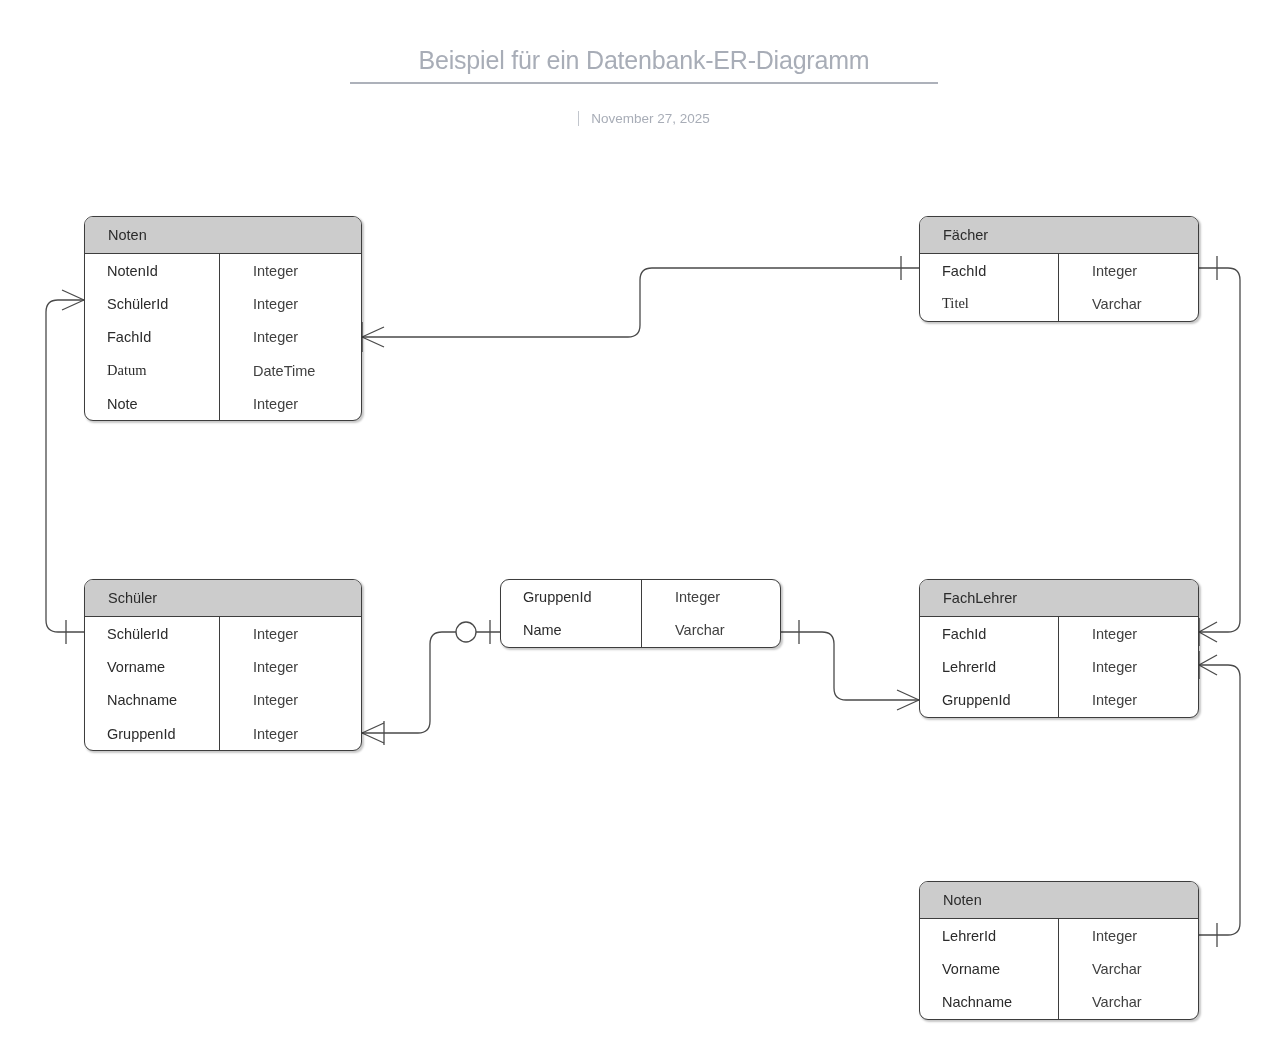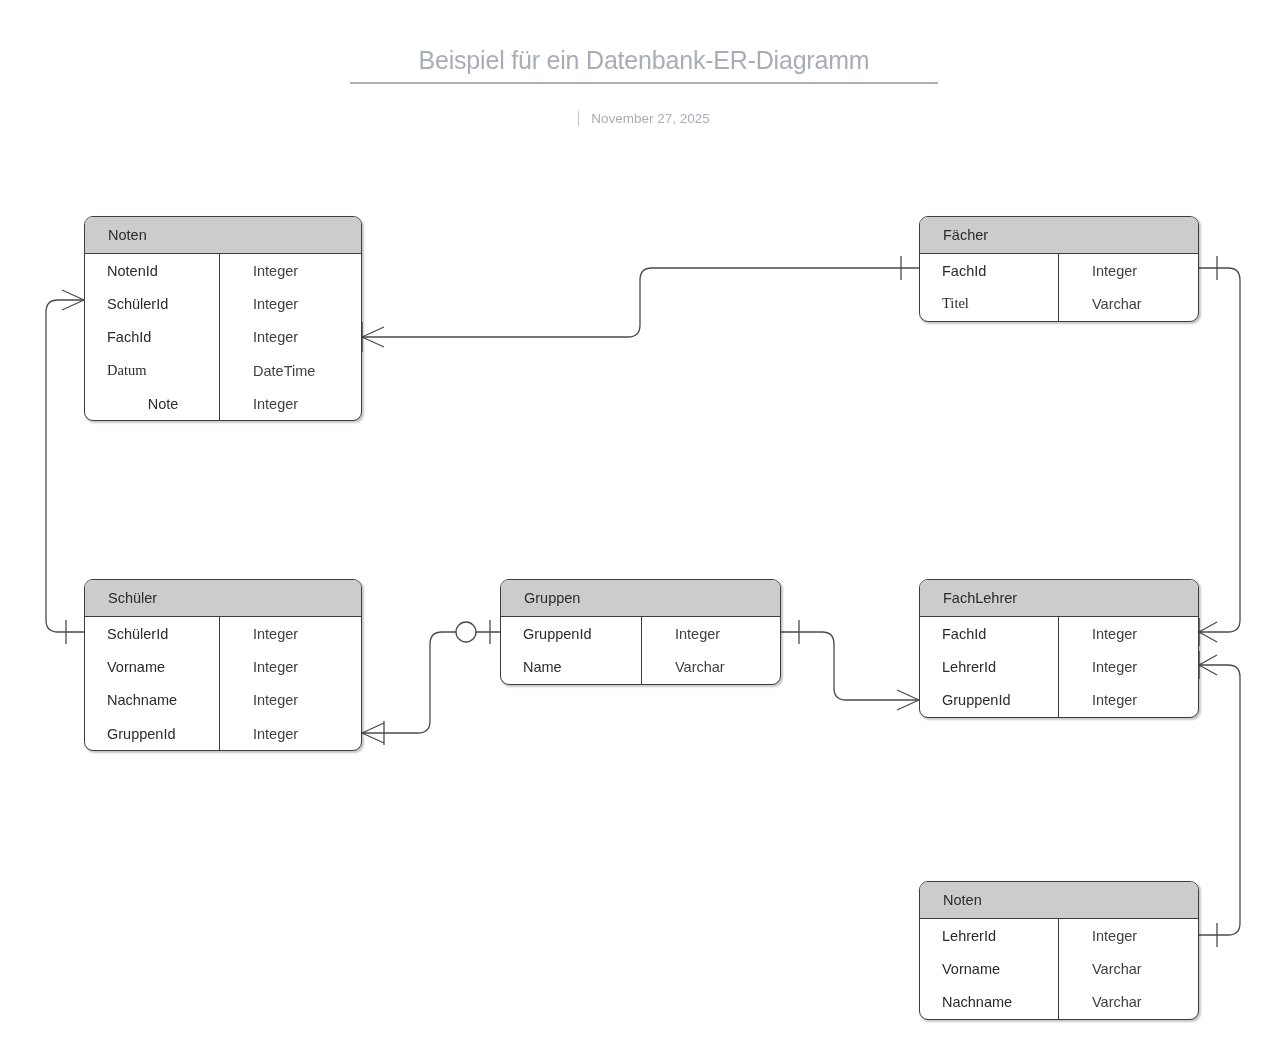--- a/index.html
+++ b/index.html
@@ -219,21 +219,21 @@
       </div>
       <div class="attr-row">
         <div class="attr-name" style="width:134px;">FachId</div>
         <div class="attr-type">Integer</div>
       </div>
       <div class="attr-row">
         <div class="attr-name" style="width:134px;font-family:Liberation Serif, serif;">Datum</div>
         <div class="attr-type">DateTime</div>
       </div>
       <div class="attr-row">
-        <div class="attr-name" style="width:134px;text-align:center;">Note</div>
+        <div class="attr-name" style="width:134px;">Note</div>
         <div class="attr-type">Integer</div>
       </div>
     </div>
   </div>
 
   <div class="entity" style="left:919px; top:216px; width:280px;">
     <div class="entity-title">Fächer</div>
     <div class="entity-body">
       <div class="col-divider" style="left:138px;"></div>
       <div class="attr-row">
@@ -264,21 +264,20 @@
         <div class="attr-type">Integer</div>
       </div>
       <div class="attr-row">
         <div class="attr-name" style="width:134px;">GruppenId</div>
         <div class="attr-type">Integer</div>
       </div>
     </div>
   </div>
 
   <div class="entity" style="left:500px; top:579px; width:281px;">
-    <div class="entity-title">Gruppen</div>
     <div class="entity-body">
       <div class="col-divider" style="left:140px;"></div>
       <div class="attr-row">
         <div class="attr-name" style="width:140px;">GruppenId</div>
         <div class="attr-type">Integer</div>
       </div>
       <div class="attr-row">
         <div class="attr-name" style="width:140px;">Name</div>
         <div class="attr-type">Varchar</div>
       </div>

